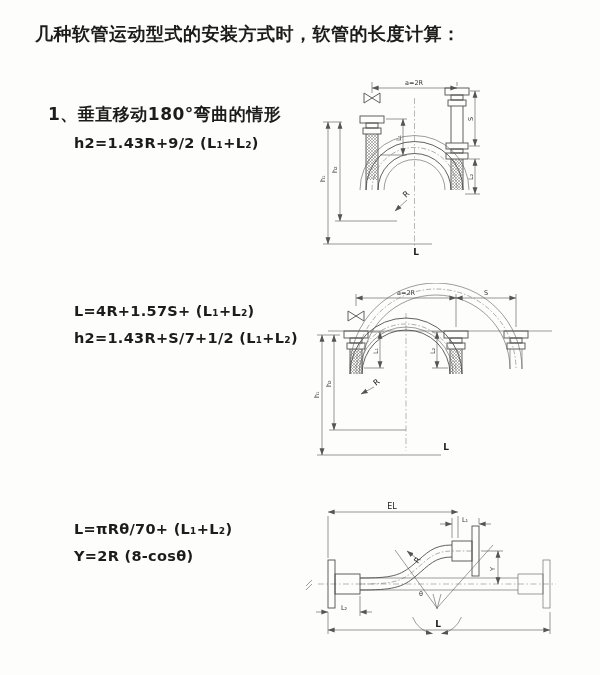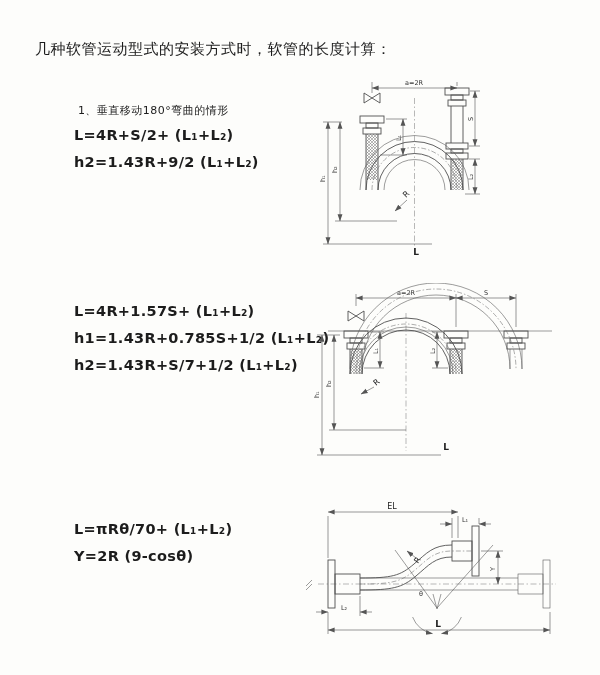--- a/index.html
+++ b/index.html
@@ -4,28 +4,28 @@
 <style>
   html,body{margin:0;padding:0;}
   body{
     width:600px;height:675px;position:relative;overflow:hidden;
     background:#fdfdfb;
     font-family:"DejaVu Sans","Liberation Sans",sans-serif;
     color:#1c1c1c;
   }
   .page-title{
     position:absolute;left:35px;top:22px;
-    font-size:15px;font-weight:normal;letter-spacing:.5px;margin-top:18px;
+    font-size:18px;font-weight:bold;letter-spacing:.5px;
   }
   .section{position:absolute;left:48px;}
   .sec1{top:103px;}
   .sec2{top:303px;}
   .sec3{top:521px;}
   .sec-heading{
-    font-size:11px;font-weight:normal;letter-spacing:.5px;margin:0 0 9px 0;text-align:center;
+    font-size:17px;font-weight:bold;letter-spacing:.5px;margin:0 0 9px 0;text-align:center;
   }
   .formula{
     font-size:14.5px;font-weight:bold;letter-spacing:.3px;
     margin:0 0 11px 0;padding-left:26px;white-space:pre;
   }
   .diag{position:absolute;}
   .d1{left:312px;top:70px;}
   .d2{left:306px;top:283px;}
   .d3{left:300px;top:494px;}
   svg .ln{stroke:#4f4f4f;stroke-width:0.9;fill:none;}
@@ -37,33 +37,31 @@
   svg .dlb{font-family:"DejaVu Sans",sans-serif;font-size:9px;fill:#222;font-weight:bold;}
   svg .dlm{font-family:"DejaVu Sans",sans-serif;font-size:8px;fill:#222;}
 </style>
 </head>
 <body>
 
 <div class="page-title">几种软管运动型式的安装方式时，软管的长度计算：</div>
 
 <div class="section sec1">
   <div class="sec-heading">1、垂直移动180°弯曲的情形</div>
-  <div class="formula">L=4R+S/2+ (L₁+L₂)</div>
   <div class="formula">h2=1.43R+9/2 (L₁+L₂)</div>
 </div>
 
 <div class="section sec2">
   <div class="formula">L=4R+1.57S+ (L₁+L₂)</div>
-  <div class="formula">h1=1.43R+0.785S+1/2 (L₁+L₂)</div>
   <div class="formula">h2=1.43R+S/7+1/2 (L₁+L₂)</div>
 </div>
 
 <div class="section sec3">
   <div class="formula">L=πRθ/70+ (L₁+L₂)</div>
-  <div class="formula">Y=2R (9-cosθ)</div>
+  <div class="formula">Y=2R (8-cosθ)</div>
 </div>
 
 <svg class="diag d1" width="285" height="190" viewBox="0 0 285 190">
   <defs>
     <marker id="ar1" markerUnits="userSpaceOnUse" markerWidth="7" markerHeight="7" viewBox="0 0 10 10" refX="9.5" refY="5" orient="auto-start-reverse">
       <path d="M0,1.5 L10,5 L0,8.5 Z" fill="#555"></path>
     </marker>
     <pattern id="hp1" width="3" height="3" patternUnits="userSpaceOnUse">
       <path d="M0,3 L3,0 M0,0 L3,3" stroke="#666" stroke-width="0.45"></path>
     </pattern>

